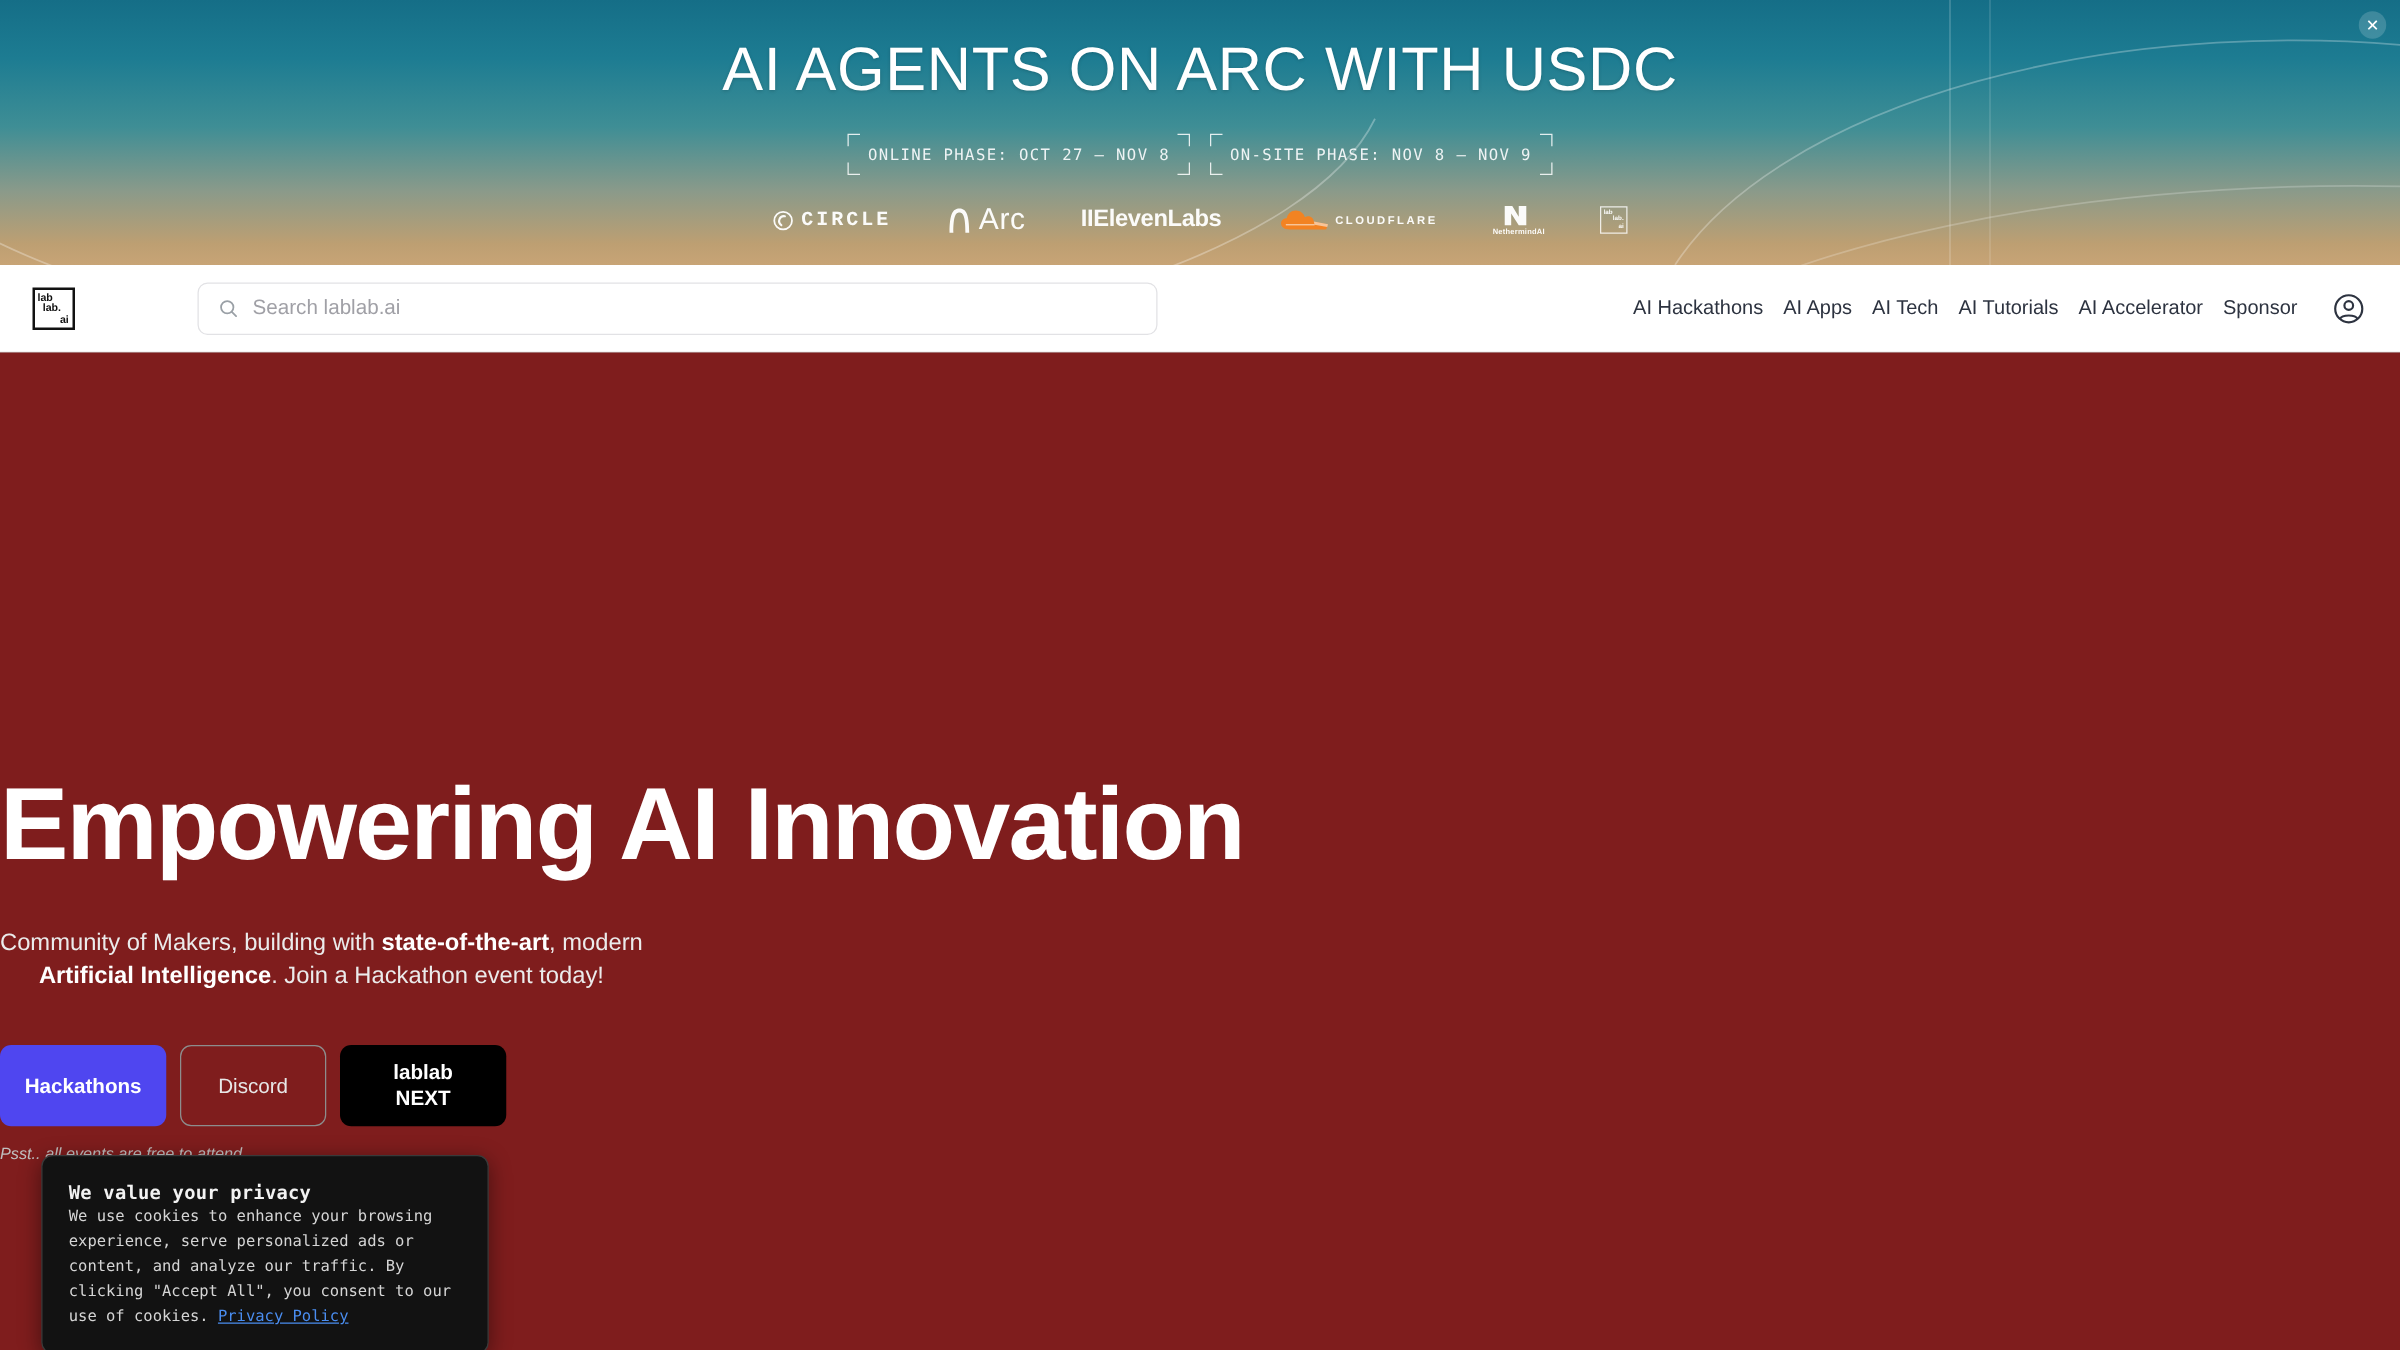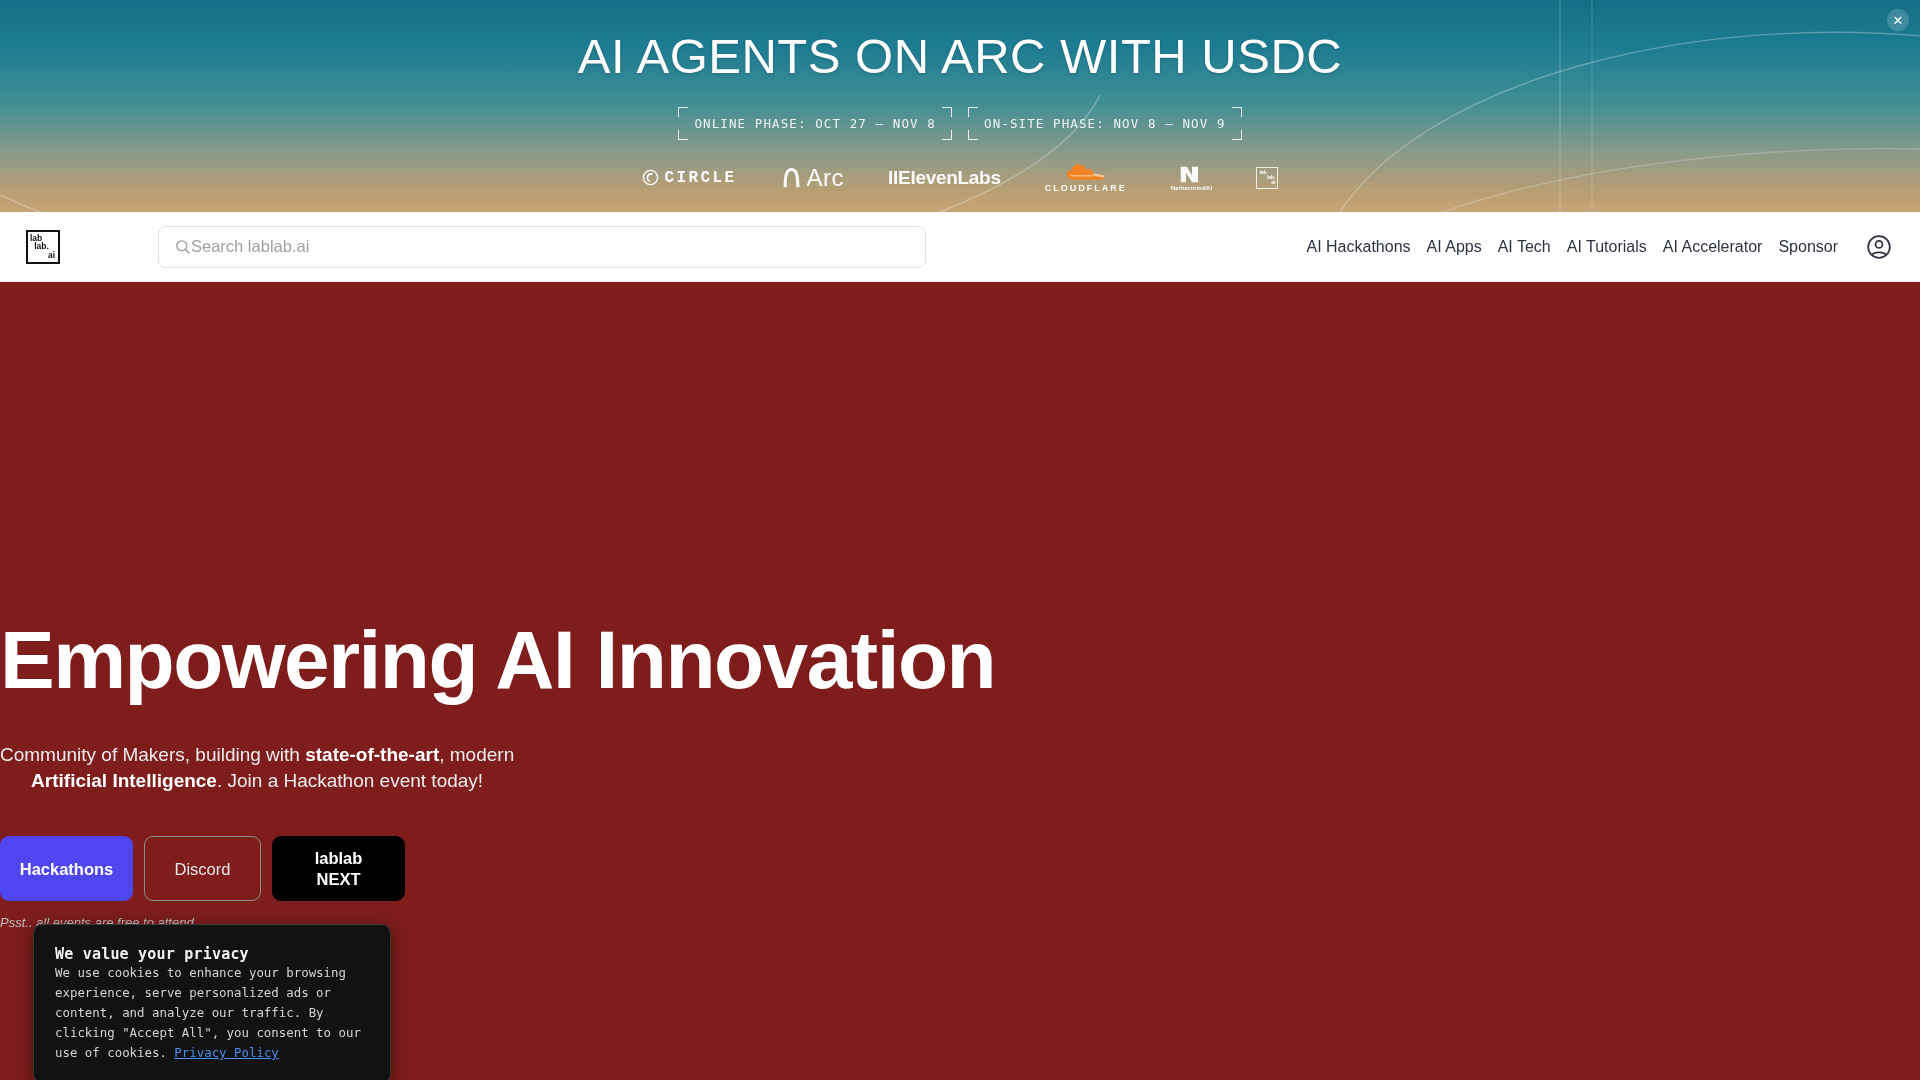--- a/index.html
+++ b/index.html
@@ -59,21 +59,21 @@
   }
 
   .sponsors {
     margin-top:22px; display:flex; align-items:center; gap:44px;
     opacity:.96;
   }
   .sp { display:flex; align-items:center; color:#fff; white-space:nowrap; }
   .sp-circle { font-size:16px; font-weight:600; letter-spacing:2.4px; gap:6px;font-family:Liberation Mono, monospace; }
   .sp-arc { font-size:24px; font-weight:300; letter-spacing:.5px; gap:5px; }
   .sp-eleven { font-size:19px; font-weight:700; letter-spacing:-.3px; }
-  .sp-cf { flex-direction:column; align-items:center; gap:1px; }
+  .sp-cf { flex-direction:row; align-items:center; gap:1px; }
   .sp-cf-text { font-size:9px; font-weight:800; letter-spacing:2px; color:#fff; }
   .sp-nm { flex-direction:column; align-items:center; gap:1px; }
   .sp-nm-text { font-size:6px; font-weight:700; letter-spacing:.2px; color:#fff; }
   .sp-lablab {
     width:22px; height:22px; border:1.3px solid rgba(255,255,255,.85);
     display:flex; flex-direction:column; align-items:flex-end;
     justify-content:center; padding:2px 2px 2px 0; gap:0px;
   }
   .sp-lablab span { font-size:5px; line-height:1.05; color:#fff; font-weight:700; }
   .sp-lablab span:first-child { align-self:flex-start; margin-left:2px; }
@@ -99,21 +99,21 @@
     padding:1px 3px 1px 2px; flex:0 0 auto;
   }
   .logo span { font-size:8.5px; font-weight:700; color:#111; line-height:1.02; font-family:"Liberation Sans", sans-serif; }
   .logo .l1 { align-self:flex-start; }
   .logo .l2 { align-self:center; margin-left:-2px;}
   .logo .l3 { align-self:flex-end; }
 
   .searchbox {
     margin-left:98px; width:768px; height:42px;
     border:1px solid #e2e2e5; border-radius:8px;
-    display:flex; align-items:center; padding:0 15px;
+    display:flex; align-items:center; gap:11px; padding:0 15px;
     background:#fff;
   }
   .search-ph { color:#a0a0a6; font-size:16.5px; }
 
   .nav { margin-left:auto; display:flex; align-items:center; gap:16px; }
   .nav-item {
     font-size:16px; color:#2d3340; font-weight:500; cursor:pointer;
     white-space:nowrap;
   }
   .avatar-btn { margin-left:12px; cursor:pointer; display:flex; }

